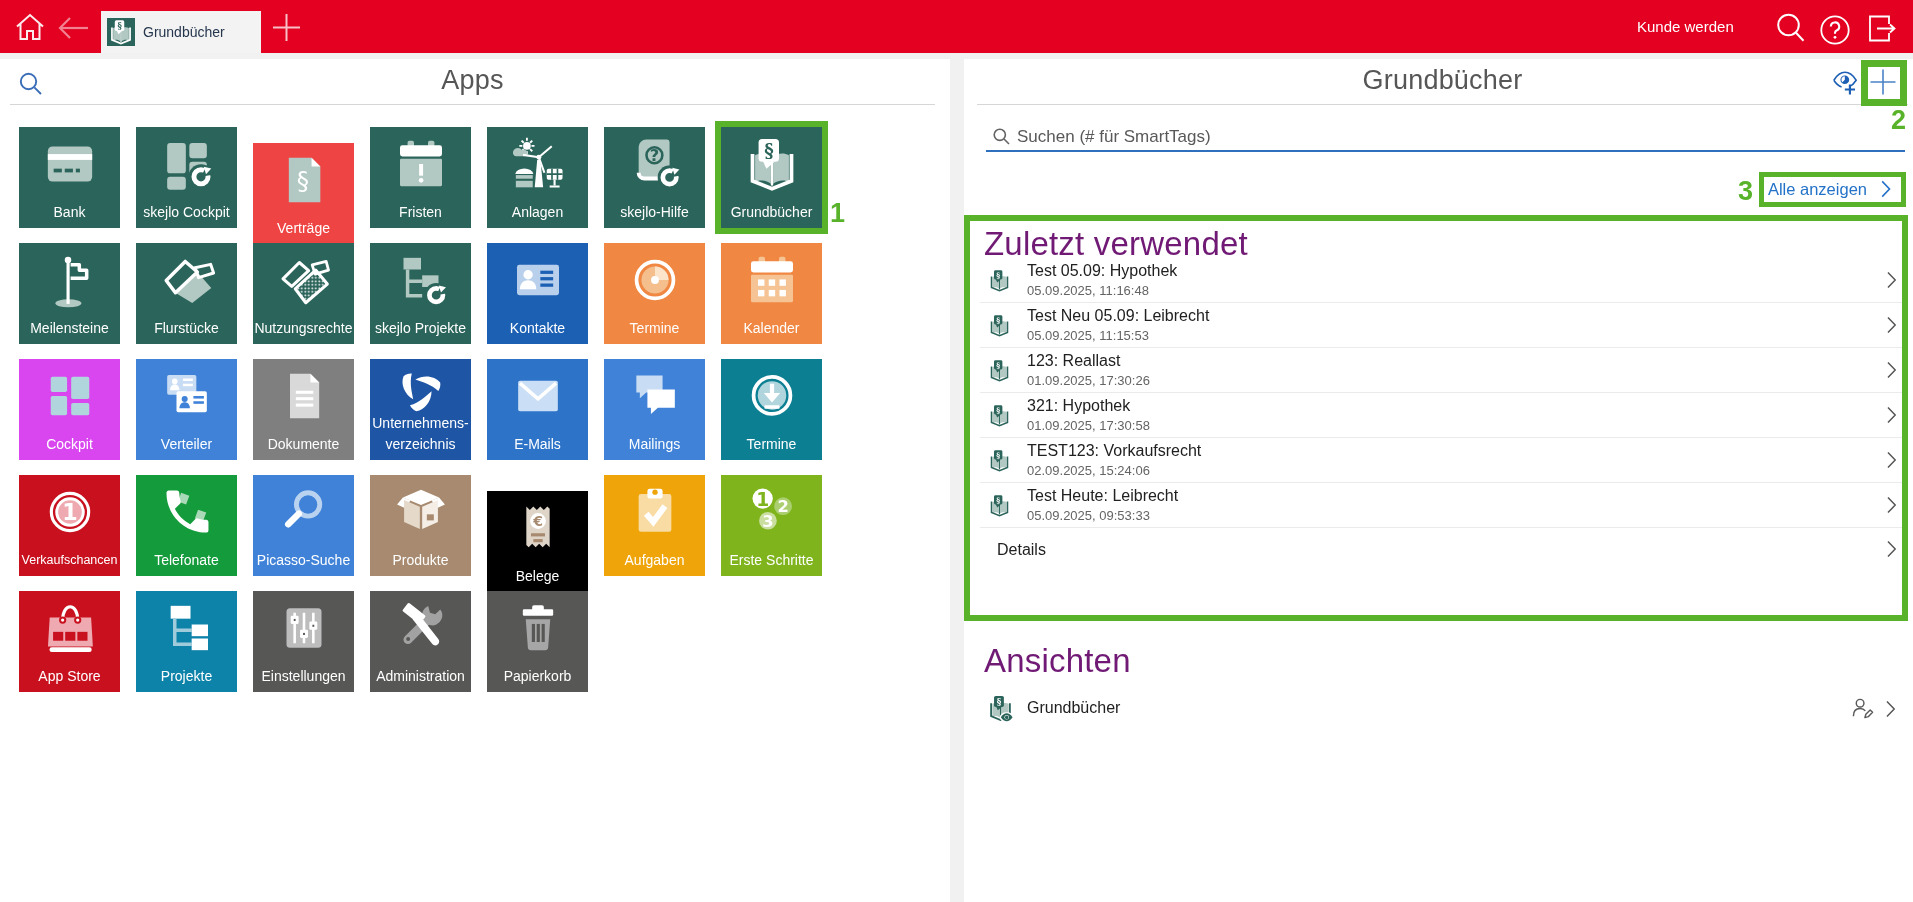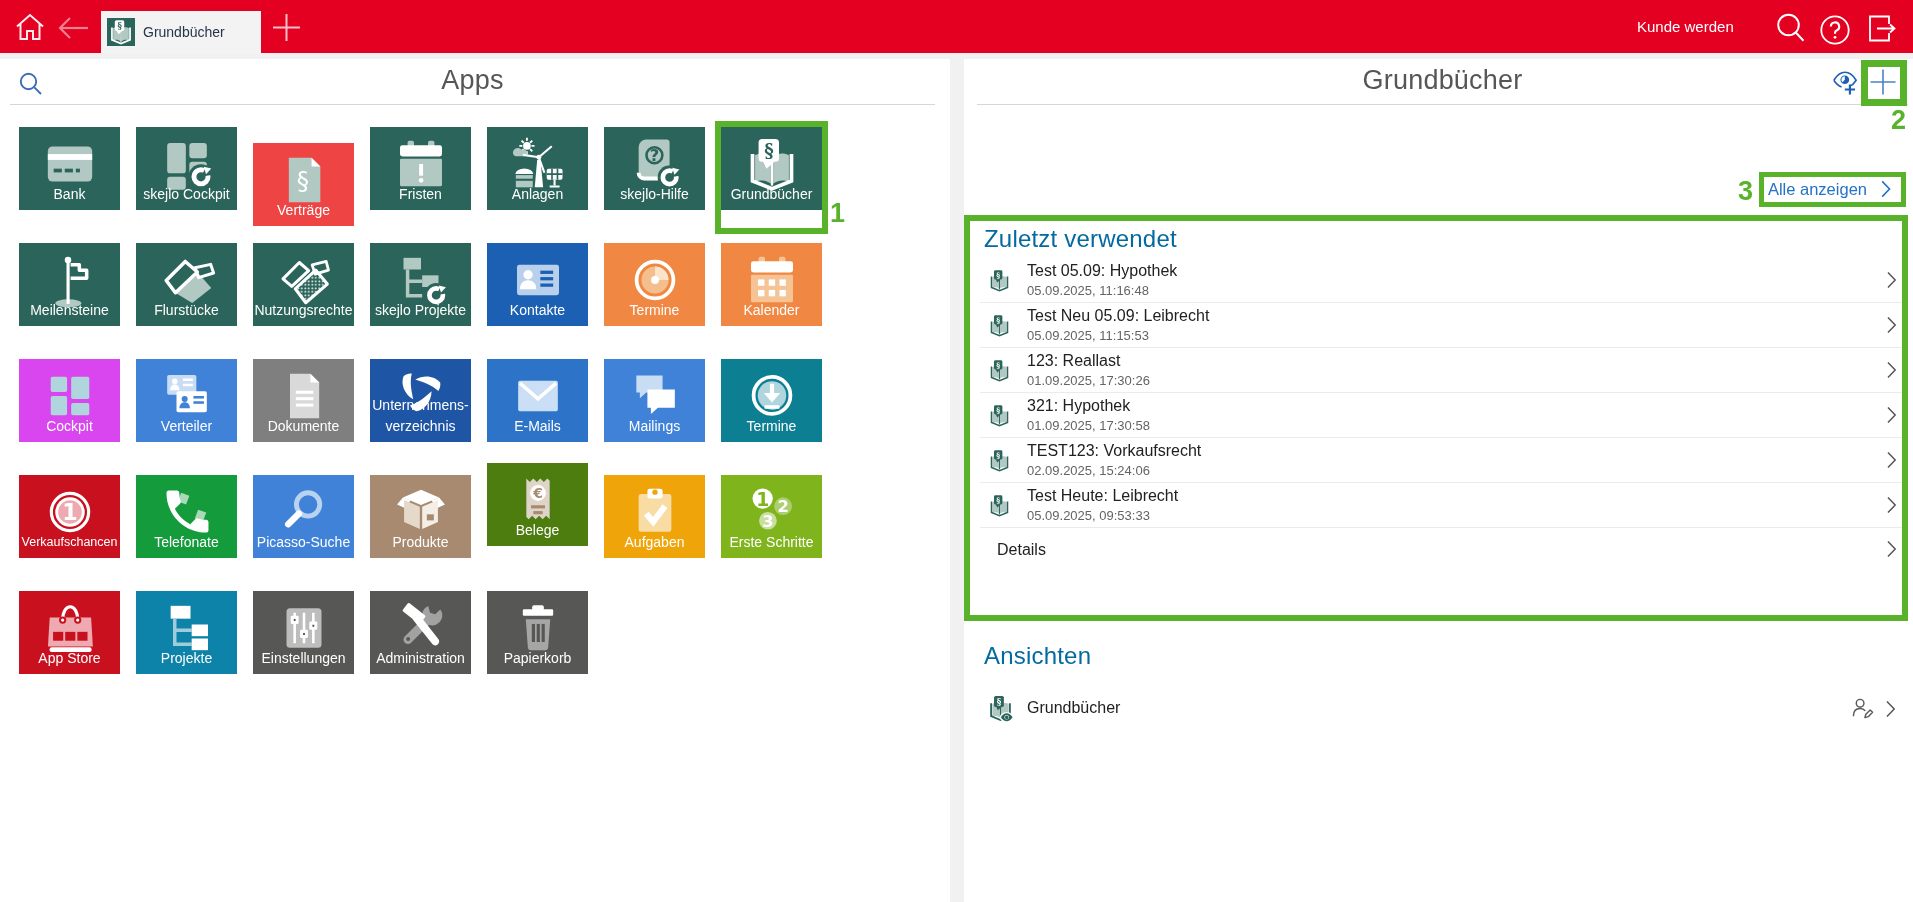--- a/index.html
+++ b/index.html
@@ -23,35 +23,35 @@
   .left-panel { left:0; width:950px; }
   .right-panel { left:964px; width:949px; }
   .lp-header { position:absolute; top:0; left:10px; right:15px; height:46px; border-bottom:1px solid #d6d6d6; }
   .rp-header { position:absolute; top:0; left:13px; right:5px; height:46px; border-bottom:1px solid #d6d6d6; }
   .panel-title { position:absolute; left:0; right:0; top:0; height:46px; line-height:43px; text-align:center; font-size:27px; font-weight:300; color:#565656; letter-spacing:.2px; }
   .lp-search-icon { position:absolute; left:9px; top:13px; width:24px; height:24px; cursor:pointer; }
   .rp-eyeplus { position:absolute; left:868px; top:11px; width:26px; height:26px; cursor:pointer; }
   .rp-plus { position:absolute; left:904px; top:8px; width:30px; height:30px; cursor:pointer; }
 
   .tilegrid { position:absolute; left:19px; top:68px; width:920px; }
-  .tile { position:absolute; width:101px; height:83px; color:#fff; cursor:pointer;padding-left:16px; }
+  .tile { position:absolute; width:101px; height:101px; color:#fff; cursor:pointer;padding-left:16px; }
   .tile-icon { position:absolute; left:22.5px; top:9px; width:56px; height:56px; }
   .tile-label { position:absolute; left:-6px; right:-6px; bottom:5px; text-align:center; font-size:14px; line-height:21px; white-space:nowrap; }
   .tile--two .tile-icon { left:28px; top:8px; width:45px; height:45px; }
 
   .rp-search { position:absolute; left:22px; top:66px; width:919px; height:27px; border-bottom:2px solid #2e6fbe; }
   .rp-search-icon { position:absolute; left:7px; top:3px; width:17px; height:17px; }
   .rp-search-input { position:absolute; left:31px; top:0; width:860px; height:24px; border:0; outline:0; font-size:17px; color:#595959; background:transparent; font-family:"Liberation Sans", sans-serif; }
   .rp-search-input::placeholder { color:#595959; opacity:1; }
 
   .showall { position:absolute; left:800px; top:119px; width:137px; height:24px; color:#2472c8; font-size:16.5px; cursor:pointer; }
   .showall-label { position:absolute; right:34px; top:2px; }
   .showall-chev { position:absolute; right:10px; top:2px; width:10px; height:18px; }
 
-  .section-heading { font-size:24px; font-weight:300; color:#0369a1; letter-spacing:.2px; }
+  .section-heading { font-size:33px; font-weight:300; color:#701a75; letter-spacing:.2px; }
   .recent { position:absolute; left:6px; top:162px; width:932px; }
   .recent-heading { position:absolute; left:14px; top:4px; }
   .recent-list { position:absolute; left:10px; right:-3px; top:37px; }
   .ritem { position:relative; height:45px; border-bottom:1px solid #ebebeb; cursor:pointer; }
   .ritem-icon { position:absolute; left:8px; top:11px; width:23px; height:23px; }
   .ritem-title { position:absolute; left:47px; top:4px; font-size:16px; color:#212121; }
   .ritem-time { position:absolute; left:47px; top:25px; font-size:13px; color:#646464; }
   .chev { position:absolute; right:9px; top:13px; width:9.5px; height:18px; }
   .details-row { position:relative; height:44px; cursor:pointer; }
   .details-label { position:absolute; left:8px; top:13px; font-size:16px; color:#212121;margin-left:9px; }
@@ -711,21 +711,21 @@
         </div>
   </div>
       <div class="tile" style="left: 351px; top: 348px; background: rgb(167, 138, 111); --tile: #a78a6f; --pale: #e5d9c9; --pale2: #f4eee6;">
     <svg class="tile-icon">
           <use href="#ic-box"></use>
         </svg>
     <div class="tile-label">
           <div style="display: block;">Produkte</div>
         </div>
   </div>
-      <div class="tile" style="left: 468px; top: 336px; background: #4d7c0f; --tile: #a78a6f; --pale: #ded4c8;">
+      <div class="tile" style="left: 468px; top: 364px; background: #000000; --tile: #a78a6f; --pale: #ded4c8;">
     <svg class="tile-icon">
           <use href="#ic-receipt"></use>
         </svg>
     <div class="tile-label">
           <div style="display: block;">Belege</div>
         </div>
   </div>
       <div class="tile" style="left: 585px; top: 348px; background: rgb(239, 165, 10); --tile: #efa50a; --pale: #f8dca3;">
     <svg class="tile-icon">
           <use href="#ic-clipboard"></use>
@@ -789,20 +789,26 @@
   <div class="rp-header">
     <div class="panel-title">Grundbücher</div>
   </div>
   <svg class="rp-eyeplus">
       <use href="#ic-eye-plus"></use>
     </svg>
   <svg class="rp-plus">
       <use href="#ic-plus-blue"></use>
     </svg>
 
+  <div class="rp-search">
+    <svg class="rp-search-icon">
+        <use href="#ic-search-gray"></use>
+      </svg>
+    <input class="rp-search-input" type="text" placeholder="Suchen (# für SmartTags)" style="">
+  </div>
 
   <div class="showall">
     <span class="showall-label">Alle anzeigen</span>
     <svg class="showall-chev">
         <use href="#ic-chev-blue"></use>
       </svg>
   </div>
 
   <div class="recent">
     <div class="section-heading recent-heading">Zuletzt verwendet</div>

